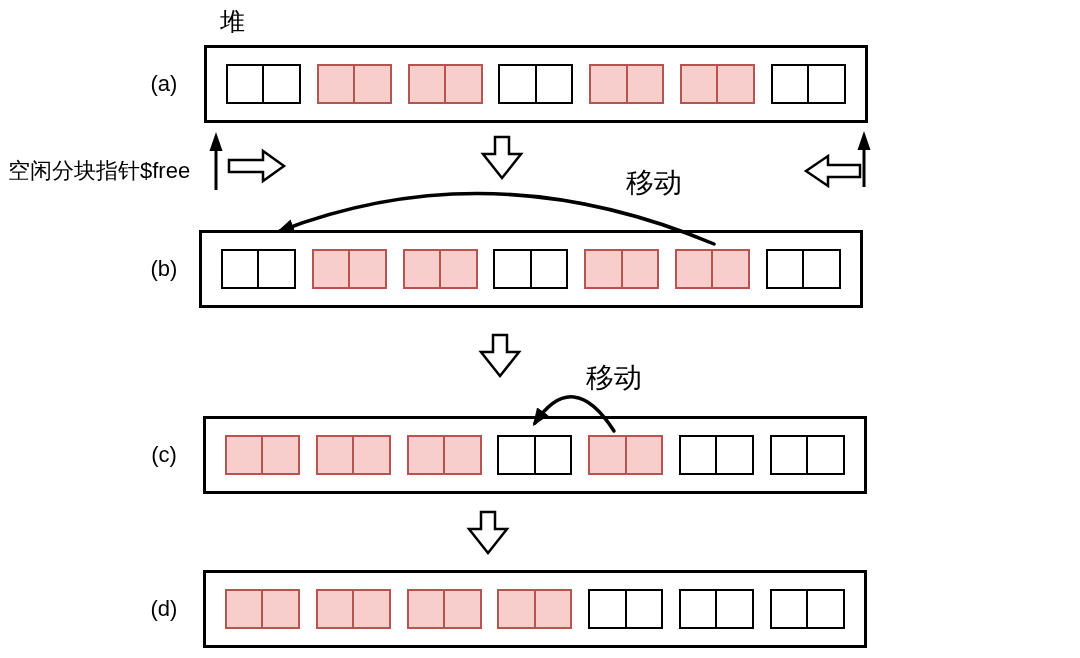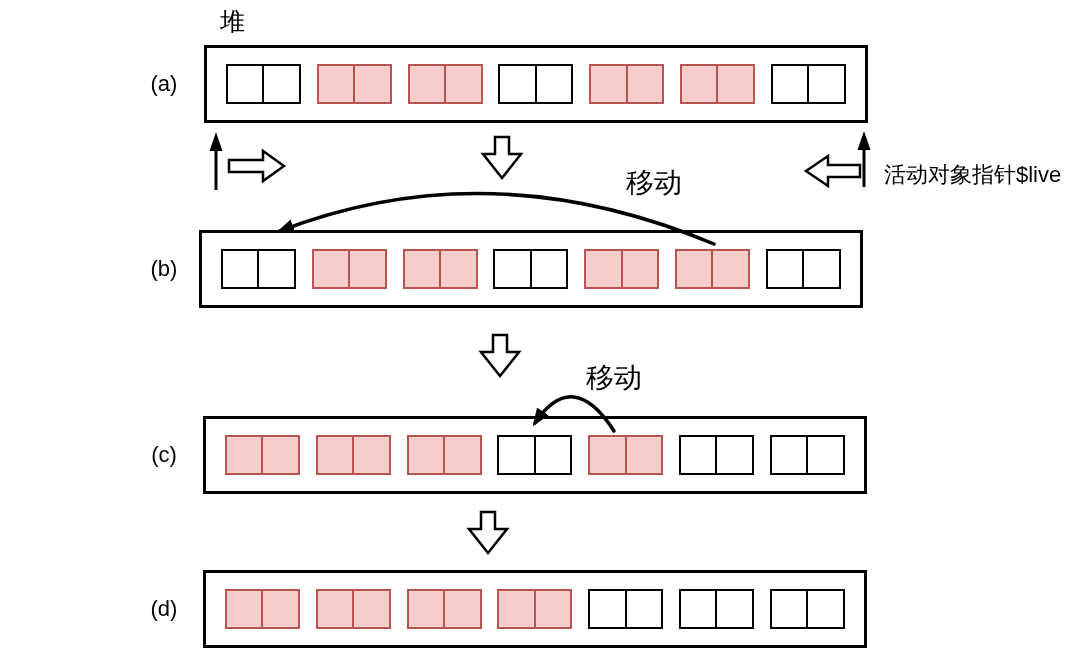--- a/index.html
+++ b/index.html
@@ -151,21 +151,21 @@
       <div class="pair free">
         <div class="cell"></div>
         <div class="cell"></div>
       </div>
       <div class="pair free">
         <div class="cell"></div>
         <div class="cell"></div>
       </div>
     </div>
 
-  <div class="label pointer-label" style="left:884px; top:160px;">活动对象指针$live</div>
+  <div class="label pointer-label" style="left:8px; top:156px;">空闲分块指针$free</div>
 
   <div class="label move-label" style="left:626px; top:164px;">移动</div>
   <div class="label move-label" style="left:586px; top:359px;">移动</div>
 
   <svg class="arrows" width="1080" height="658" viewBox="0 0 1080 658">
     <defs>
       <marker id="ah" markerUnits="userSpaceOnUse" markerWidth="20" markerHeight="17" refX="14" refY="8" orient="auto">
         <polygon points="0,1 18,8 0,15" fill="#000"></polygon>
       </marker>
     </defs>

